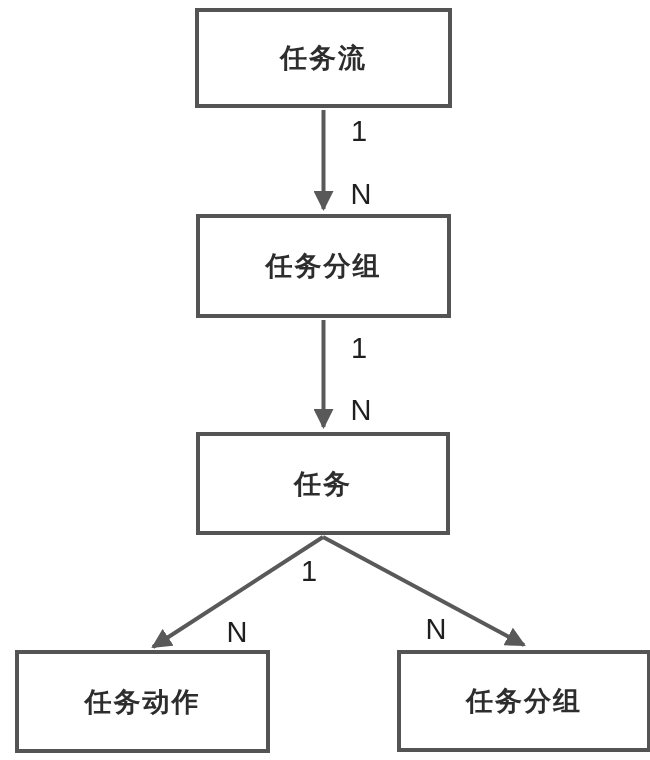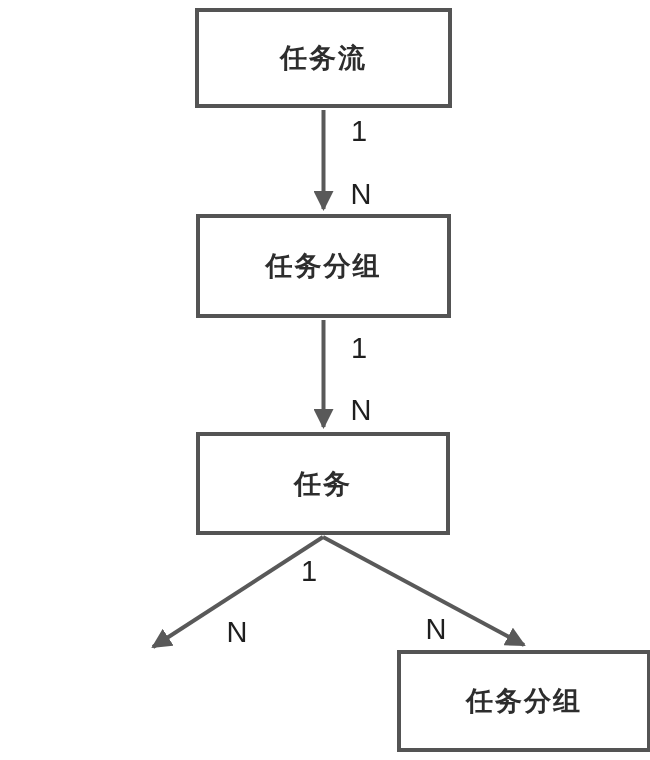--- a/index.html
+++ b/index.html
@@ -79,20 +79,23 @@
   </div>
 
   <div class="node node-task">
     <span>任务</span>
   </div>
 
   <div class="node node-task-group">
     <span>任务分组</span>
   </div>
 
+  <div class="node node-task-action">
+    <span>任务动作</span>
+  </div>
 
   <div class="node node-task-metric">
     <span>任务分组</span>
   </div>
 
   <div class="mult mult-1a">1</div>
   <div class="mult mult-na">N</div>
   <div class="mult mult-1b">1</div>
   <div class="mult mult-nb">N</div>
   <div class="mult mult-1c">1</div>

